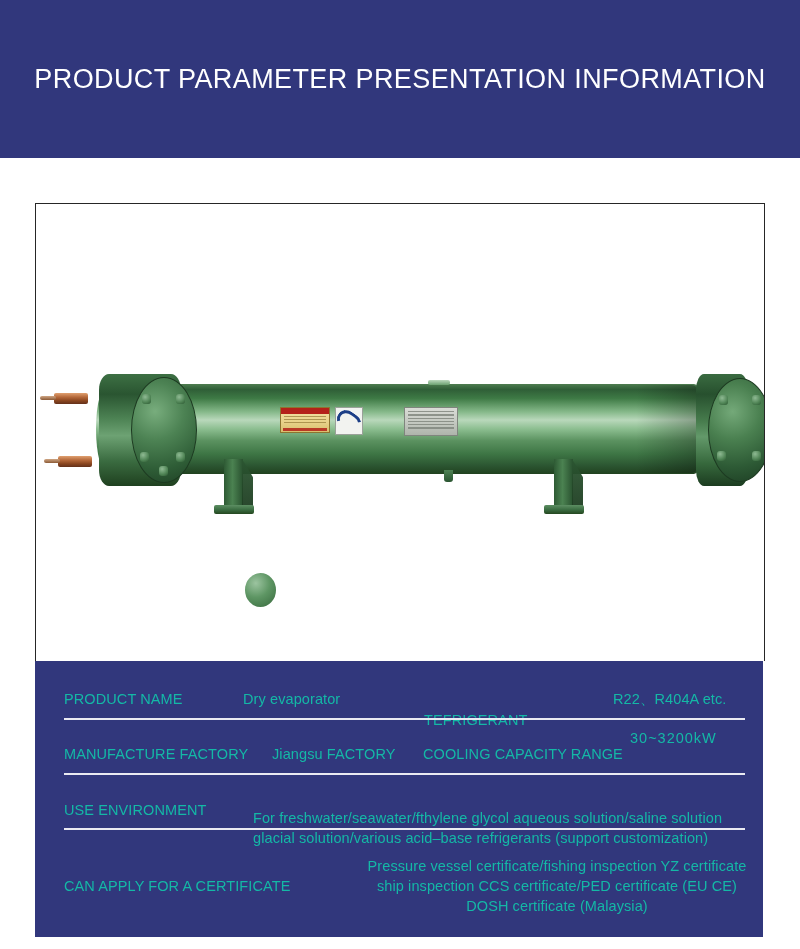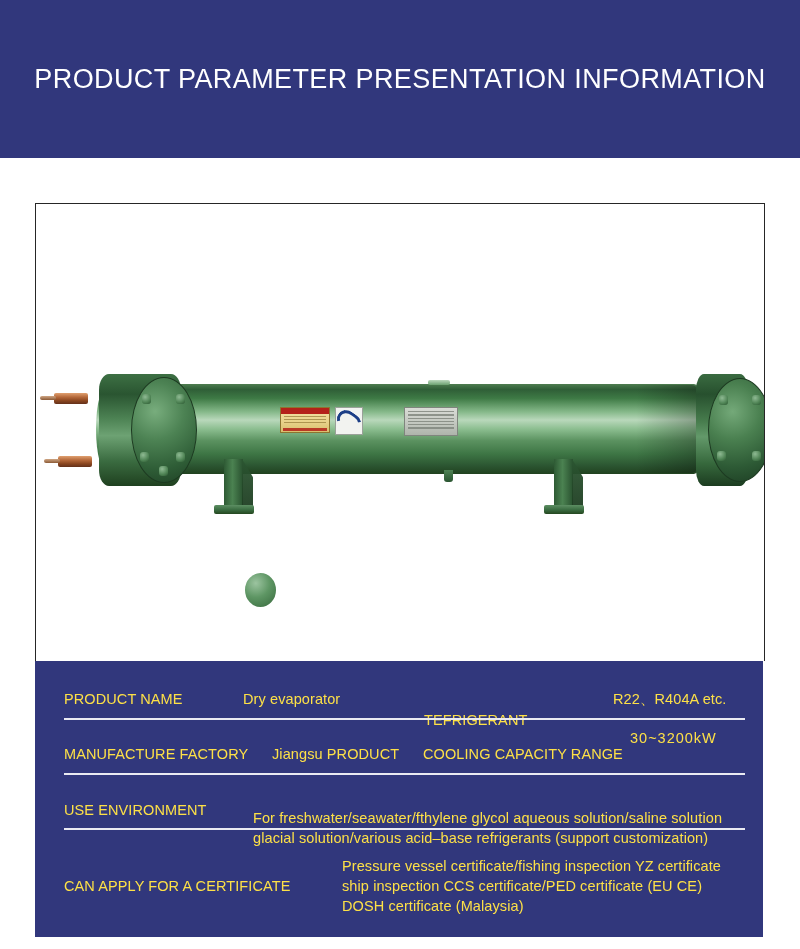--- a/index.html
+++ b/index.html
@@ -176,21 +176,21 @@
   }
   .spec-row{
     position:absolute;left:0;width:728px;
     display:block;
   }
   .divider{
     position:absolute;left:29px;width:681px;height:1.6px;background:#e9eaf2;
   }
   .cell{
     position:absolute;
-    color:#fde047;
+    color:#14b8a6;
     font-size:14.5px;
     line-height:19px;
     white-space:pre-line;
     letter-spacing:.1px;
   }
   .cell-label{font-size:14.5px;}
   .cell-value{font-size:14.5px;}
   .wide-value{font-size:14.5px;line-height:20px;}
 </style>
 </head>
@@ -269,32 +269,32 @@
   <div class="spec-row">
     <div class="cell cell-label" style="left:29px;top:29px;">PRODUCT NAME</div>
     <div class="cell cell-value" style="left:208px;top:29px;">Dry evaporator</div>
     <div class="cell cell-label" style="left:389px;top:29px;margin-top:21px;">TEFRIGERANT</div>
     <div class="cell cell-value" style="left:578px;top:29px;">R22、R404A etc.</div>
   </div>
   <div class="divider" style="top:57px;"></div>
 
   <div class="spec-row">
     <div class="cell cell-label" style="left:29px;top:84px;">MANUFACTURE FACTORY</div>
-    <div class="cell cell-value" style="left:237px;top:84px;">Jiangsu PRODUCT</div>
+    <div class="cell cell-value" style="left:237px;top:84px;">Jiangsu FACTORY</div>
     <div class="cell cell-label" style="left:388px;top:84px;">COOLING CAPACITY RANGE</div>
     <div class="cell cell-value" style="left:595px;top:68px;letter-spacing:1px;">30~3200kW</div>
   </div>
   <div class="divider" style="top:112px;"></div>
 
   <div class="spec-row">
     <div class="cell cell-label" style="left:29px;top:140px;">USE ENVIRONMENT</div>
     <div class="cell wide-value" style="left:218px;top:147px;width:500px;">For freshwater/seawater/fthylene glycol aqueous solution/saline solution
 glacial solution/various acid–base refrigerants (support customization)</div>
   </div>
   <div class="divider" style="top:167px;"></div>
 
   <div class="spec-row">
     <div class="cell cell-label" style="left:29px;top:216px;">CAN APPLY FOR A CERTIFICATE</div>
-    <div class="cell wide-value" style="left:307px;top:195px;width:430px;">Pressure vessel certificate/fishing inspection YZ certificate
+    <div class="cell wide-value" style="left:307px;top:195px;width:430px;text-align:center;">Pressure vessel certificate/fishing inspection YZ certificate
 ship inspection CCS certificate/PED certificate (EU CE)
 DOSH certificate (Malaysia)</div>
   </div>
 </div>
 
 </body></html>

